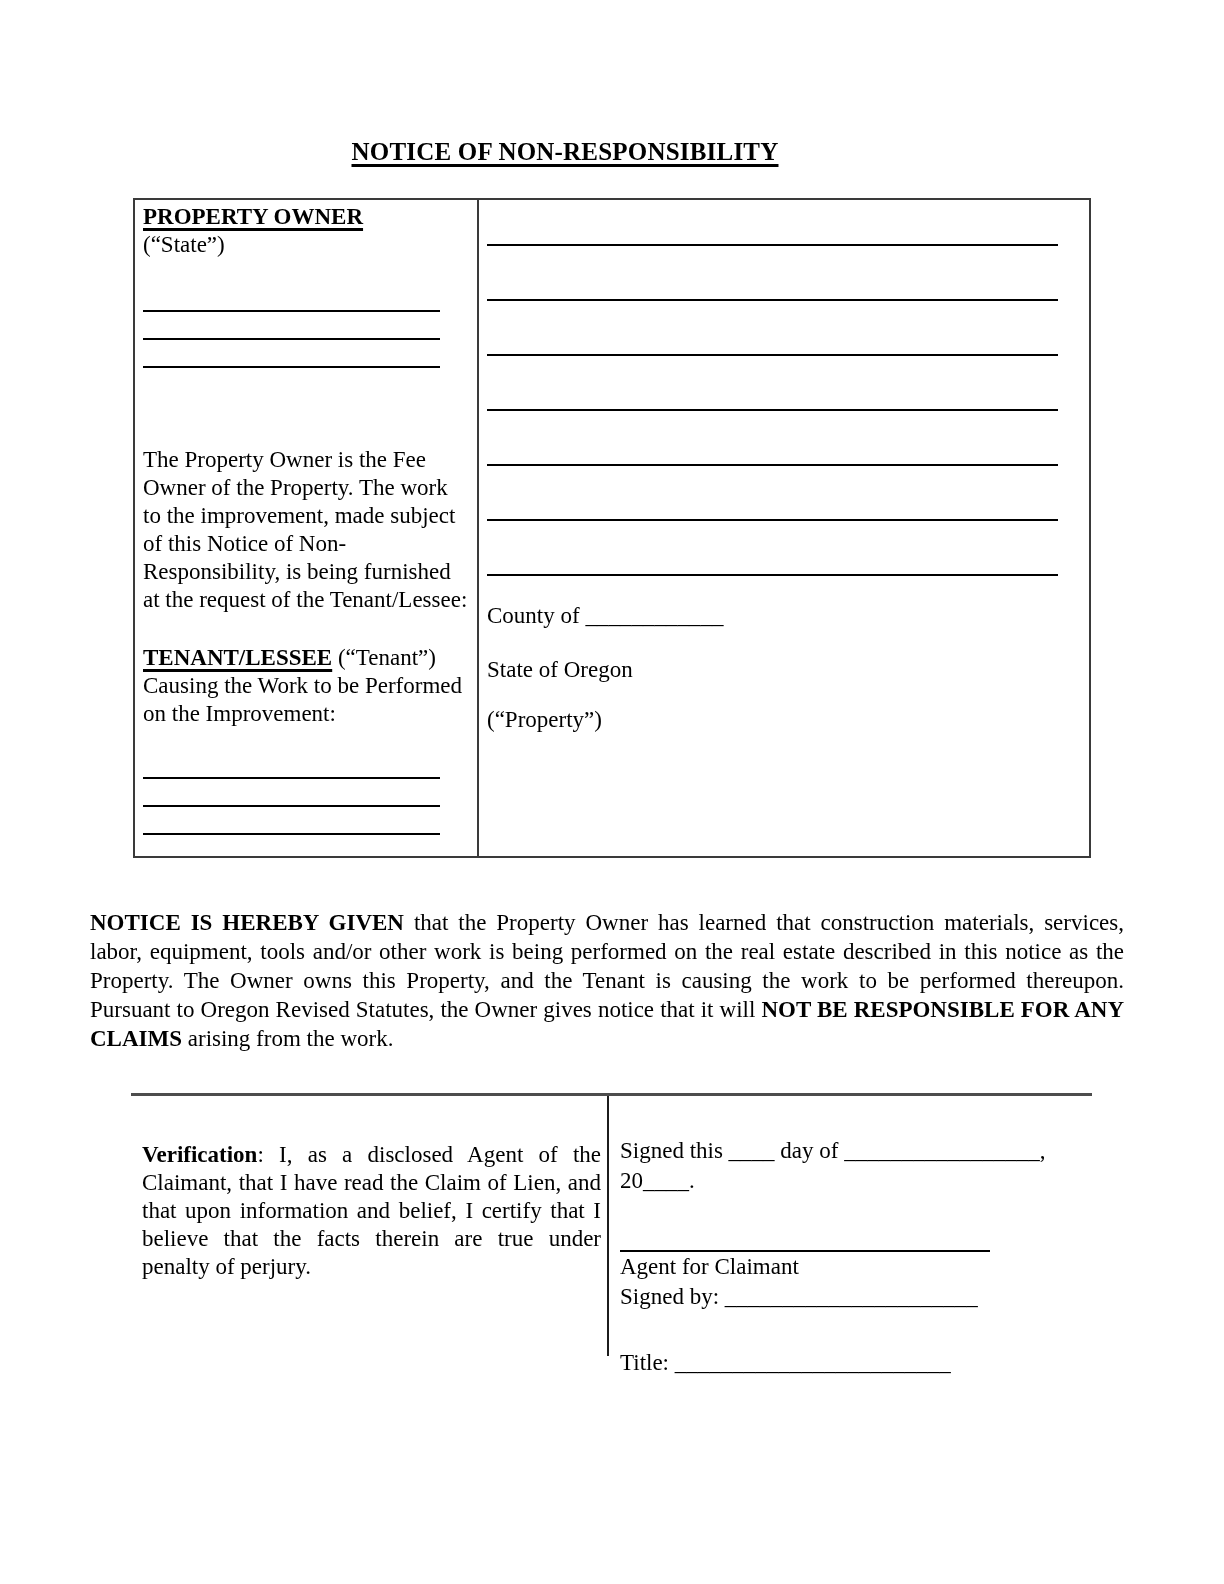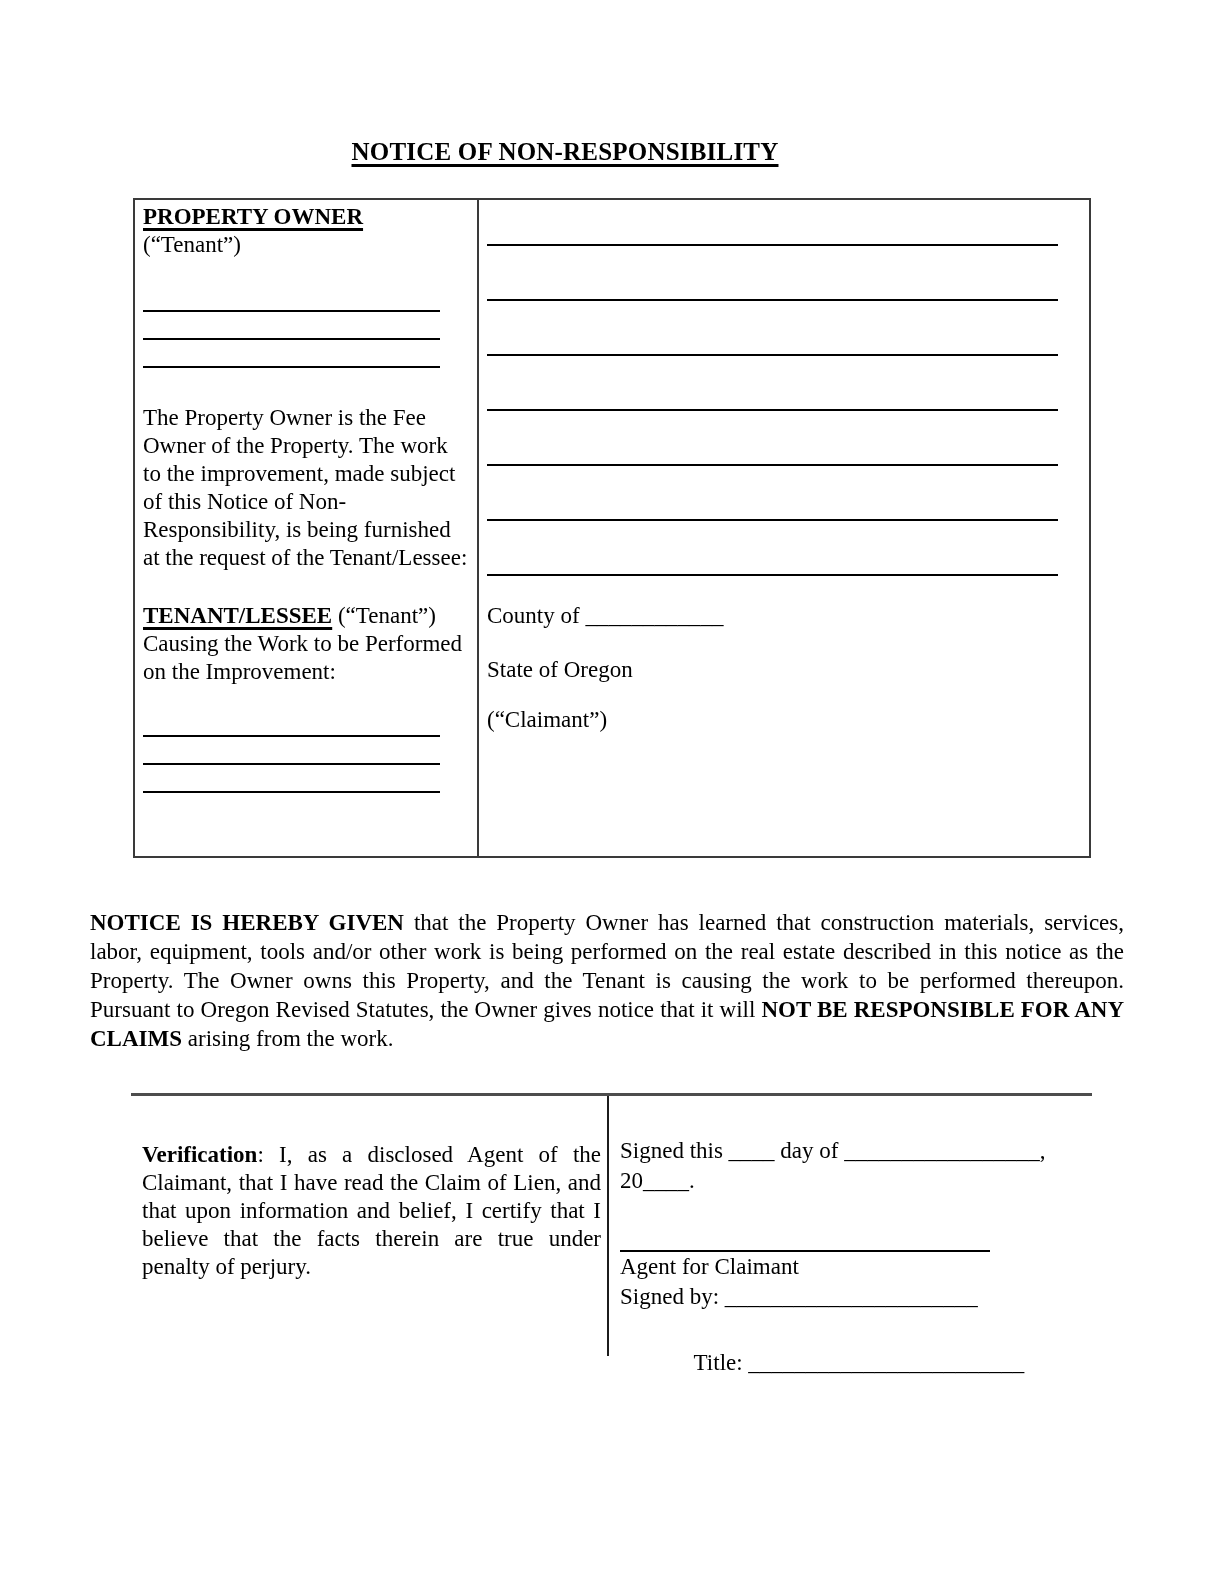--- a/index.html
+++ b/index.html
@@ -53,21 +53,21 @@
     text-decoration-thickness: 2.5px;
     text-underline-offset: 4px;
     text-align: right;
   }
   .lines-a { margin-top: 25px; width: 297px; }
   .lines-b { margin-top: 23px; width: 297px; }
   .fill-line {
     height: 26px;
     border-bottom: 2px solid #000;
   }
-  .feep { margin: 36px 0 0 0; }
+  .feep { margin: 78px 0 0 0; }
   .tenantp { margin-top: 30px; }
   .addr-lines { width: 571px; }
   .fill-wide {
     height: 53px;
     border-bottom: 2px solid #000;
   }
   .addr-lines .fill-wide:first-child { height: 41px; }
   .county { margin-top: 26px; }
   .state  { margin-top: 26px; }
   .prop   { margin-top: 22px; }
@@ -105,34 +105,34 @@
     position: absolute;
     left: 620px; top: 1136px;
     width: 478px;
     line-height: 30px;
   }
   .sig-line {
     height: 54px;
     border-bottom: 2px solid #000;
     width: 370px;
   }
-  .title-row { margin-top: 36px; text-align: center; }
+  .title-row { margin-top: 36px; }
 </style>
 </head>
 <body>
 
 <div class="page">
 
   <div class="doc-title">NOTICE OF NON-RESPONSIBILITY</div>
 
   <div class="main-table">
 
     <div class="cell-left">
       <div><span class="hu">PROPERTY OWNER</span></div>
-      <div>(“Tenant”)</div>
+      <div>(“State”)</div>
 
       <div class="lines-a">
         <div class="fill-line"></div>
         <div class="fill-line"></div>
         <div class="fill-line"></div>
       </div>
 
       <p class="feep">The Property Owner is the Fee Owner of the Property.  The work to the improvement, made subject of this Notice of Non-Responsibility, is being furnished at the request of the Tenant/Lessee:</p>
 
       <div class="tenantp"><span class="hu">TENANT/LESSEE</span><span> (“Tenant”) Causing the Work to be Performed on the Improvement:</span></div>
@@ -151,21 +151,21 @@
         <div class="fill-wide"></div>
         <div class="fill-wide"></div>
         <div class="fill-wide"></div>
         <div class="fill-wide"></div>
         <div class="fill-wide"></div>
         <div class="fill-wide"></div>
       </div>
 
       <div class="county">County of ____________</div>
       <div class="state">State of Oregon</div>
-      <div class="prop">(“Claimant”)</div>
+      <div class="prop">(“Property”)</div>
     </div>
 
   </div>
 
   <p class="notice"><b>NOTICE IS HEREBY GIVEN</b><span> that the Property Owner has learned that construction materials, services, labor, equipment, tools and/or other work is being performed on the real estate described in this notice as the Property.  The Owner owns this Property, and the Tenant is causing the work to be performed thereupon.  Pursuant to Oregon Revised Statutes, the Owner gives notice that it will </span><b>NOT BE RESPONSIBLE FOR ANY CLAIMS</b><span> arising from the work.</span></p>
 
   <div class="ver-rule"></div>
   <div class="ver-divider"></div>
 
   <div class="ver-left"><b>Verification</b><span>:  I, as a disclosed Agent of the Claimant, that I have read the Claim of Lien, and that upon information and belief, I certify that I believe that the facts therein are true under penalty of perjury.</span></div>

